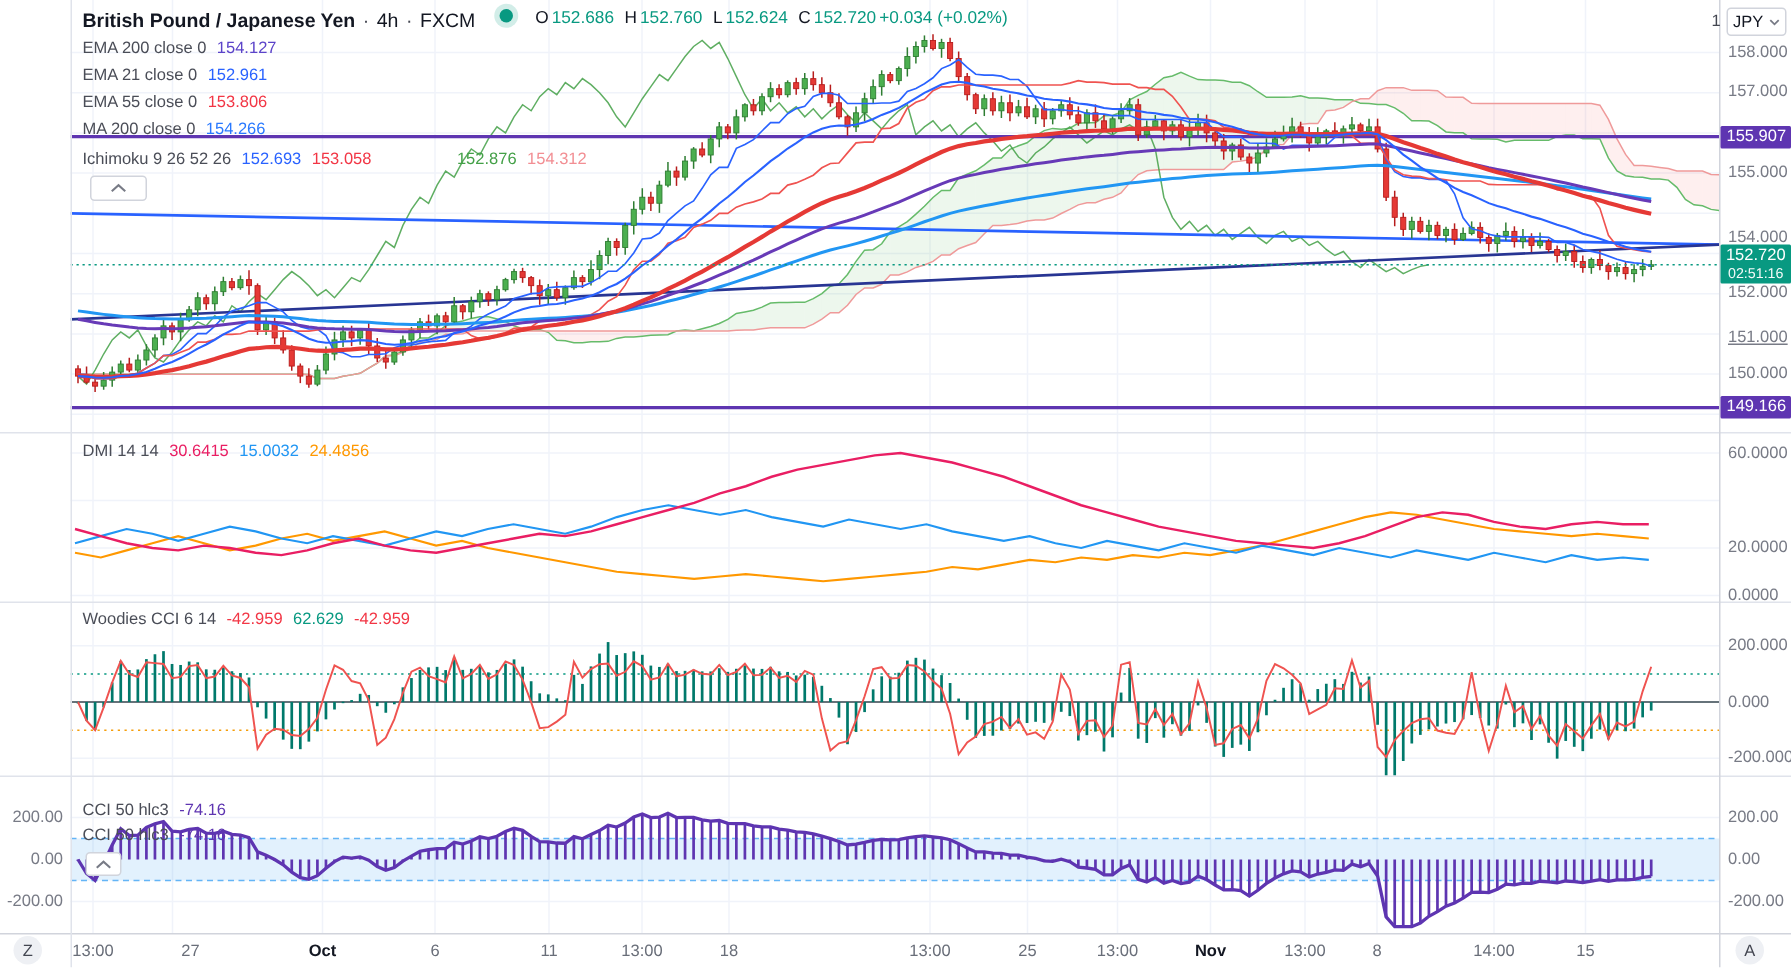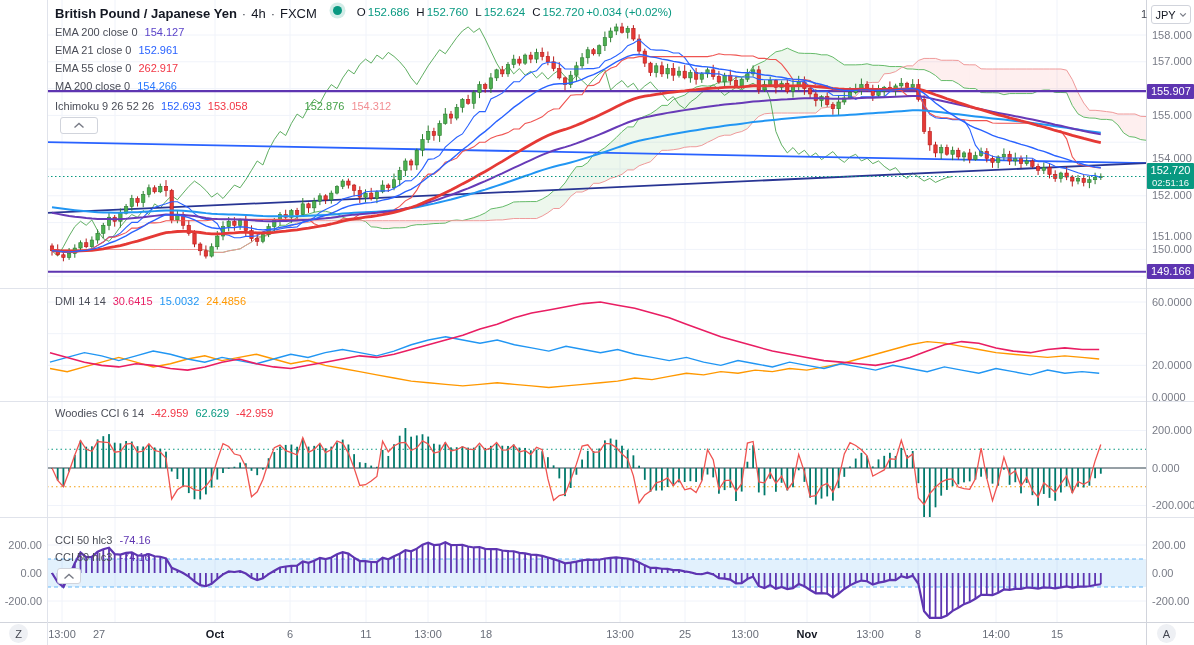--- a/index.html
+++ b/index.html
@@ -1088,21 +1088,21 @@
         <line x1="47.5" y1="0" x2="47.5" y2="645" stroke="#e0e3eb"></line>
       </g>
     </svg>
   <div id="labels">
       <div class="axlab right" style="top: 28.5px;">158.000</div>
       <div class="axlab right" style="top: 55.3px;">157.000</div>
       <div class="axlab right" style="top: 108.9px;">155.000</div>
       <div class="axlab right" style="top: 152px;">154.000</div>
       <div class="axlab right" style="top: 162.5px;">153.000</div>
       <div class="axlab right" style="top: 189.3px;">152.000</div>
-      <div class="axlab right" style="top: 230px;">151.000</div>
+      <div class="axlab right" style="top: 219px; text-decoration: underline;">151.000</div>
       <div class="axlab right" style="top: 242.9px;">150.000</div>
       <div class="axlab right" style="top: 295.5px;">60.0000</div>
       <div class="axlab right" style="top: 327.167px; margin-left: 48px;">40.0000</div>
       <div class="axlab right" style="top: 358.833px;">20.0000</div>
       <div class="axlab right" style="top: 390.5px;">0.0000</div>
       <div class="axlab right" style="top: 424px;">200.000</div>
       <div class="axlab right" style="top: 461.5px;">0.000</div>
       <div class="axlab right" style="top: 499px;">-200.000</div>
       <div class="axlab right" style="top: 538.5px;">200.00</div>
       <div class="axlab leftscale" style="top: 538.5px;">200.00</div>
@@ -1110,37 +1110,37 @@
       <div class="axlab leftscale" style="top: 566.5px;">0.00</div>
       <div class="axlab right" style="top: 594.5px;">-200.00</div>
       <div class="axlab leftscale" style="top: 594.5px;">-200.00</div>
       <div class="badge" style="top: 83.5924px; background: rgb(94, 53, 177);">155.907</div>
       <div class="badge" style="top: 264.251px; background: rgb(94, 53, 177);">149.166</div>
       <div class="lastbadge" style="top: 163.004px; background: rgb(8, 153, 129);">
         <div class="lp">152.720</div>
         <div class="cd">02:51:16</div>
       </div>
       <div class="tick" style="left: 62px;">13:00</div>
-      <div class="tick" style="left: 99px;">27</div>
+      <div class="tick" style="left: 127px;">27</div>
       <div class="tick bold" style="left: 215px;">Oct</div>
       <div class="tick" style="left: 290px;">6</div>
       <div class="tick" style="left: 366px;">11</div>
       <div class="tick" style="left: 428px;">13:00</div>
       <div class="tick" style="left: 486px;">18</div>
       <div class="tick" style="left: 620px;">13:00</div>
       <div class="tick" style="left: 685px;">25</div>
       <div class="tick" style="left: 745px;">13:00</div>
       <div class="tick bold" style="left: 807px;">Nov</div>
       <div class="tick" style="left: 870px;">13:00</div>
       <div class="tick" style="left: 918px;">8</div>
       <div class="tick" style="left: 996px;">14:00</div>
       <div class="tick" style="left: 1057px;">15</div>
       <div class="lrow" style="top: 25px;"><span>EMA 200 close 0</span><span class="lval" style="color: rgb(91, 67, 201);">154.127</span></div>
       <div class="lrow" style="top: 43px;"><span>EMA 21 close 0</span><span class="lval" style="color: rgb(41, 98, 255);">152.961</span></div>
-      <div class="lrow" style="top: 61px;"><span>EMA 55 close 0</span><span class="lval" style="color: rgb(242, 54, 69);">262.917</span></div>
+      <div class="lrow" style="top: 61px;"><span>EMA 55 close 0</span><span class="lval" style="color: rgb(242, 54, 69);">153.806</span></div>
       <div class="lrow" style="top: 79px;"><span>MA 200 close 0</span><span class="lval" style="color: rgb(41, 121, 255);">154.266</span></div>
       <div class="lrow" style="top: 99px;"><span>Ichimoku 9 26 52 26</span><span class="lval" style="color: rgb(41, 98, 255);">152.693</span><span class="lval" style="color: rgb(242, 54, 69);">153.058</span><span class="lval gap" style="color: rgb(67, 160, 71);">152.876</span><span class="lval" style="color: rgb(242, 142, 147);">154.312</span></div>
       <div class="lrow" style="top: 294px;"><span>DMI 14 14</span><span class="lval" style="color: rgb(233, 30, 99);">30.6415</span><span class="lval" style="color: rgb(33, 150, 243);">15.0032</span><span class="lval" style="color: rgb(255, 152, 0);">24.4856</span></div>
       <div class="lrow" style="top: 406px;"><span>Woodies CCI 6 14</span><span class="lval" style="color: rgb(242, 54, 69);">-42.959</span><span class="lval" style="color: rgb(8, 153, 129);">62.629</span><span class="lval" style="color: rgb(242, 54, 69);">-42.959</span></div>
       <div class="lrow" style="top: 533px;"><span>CCI 50 hlc3</span><span class="lval" style="color: rgb(94, 53, 177);">-74.16</span></div>
       <div class="lrow" style="top: 550px;"><span>CCI 50 hlc3</span><span class="lval" style="color: rgb(94, 53, 177);">-74.16</span></div>
     </div>
 
   <div class="titlerow">
     <span class="sym">British Pound / Japanese Yen</span>

